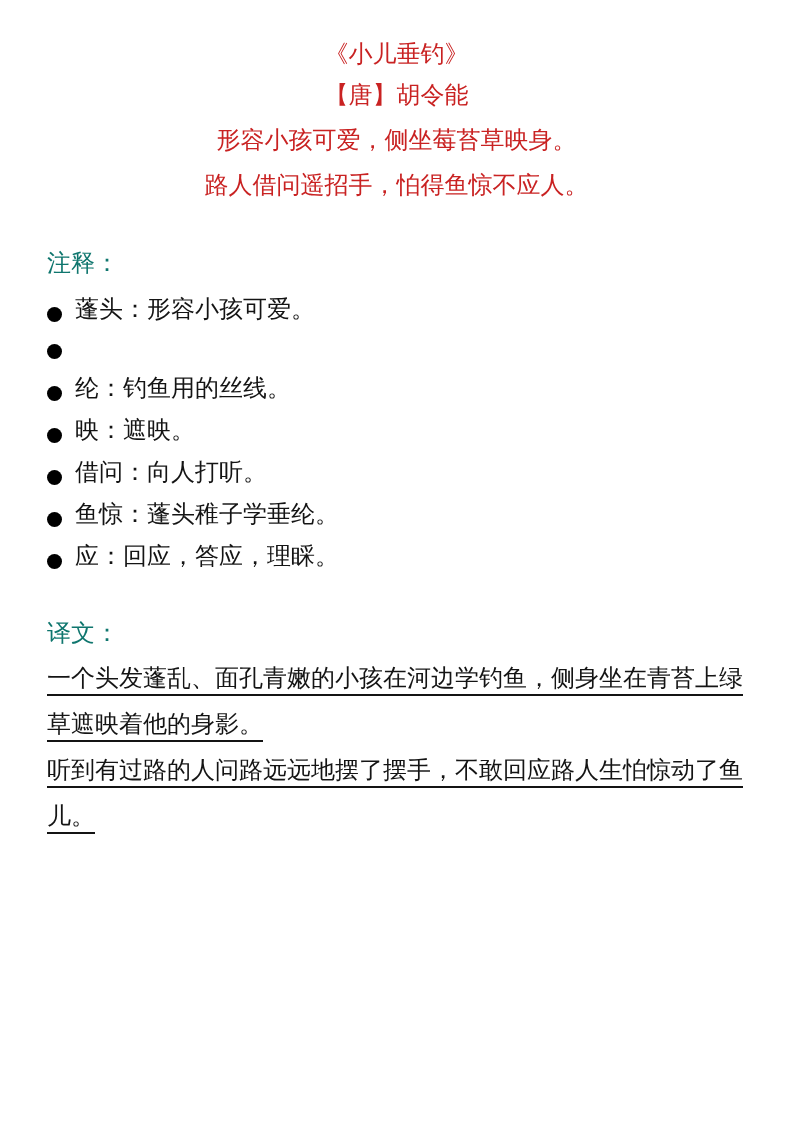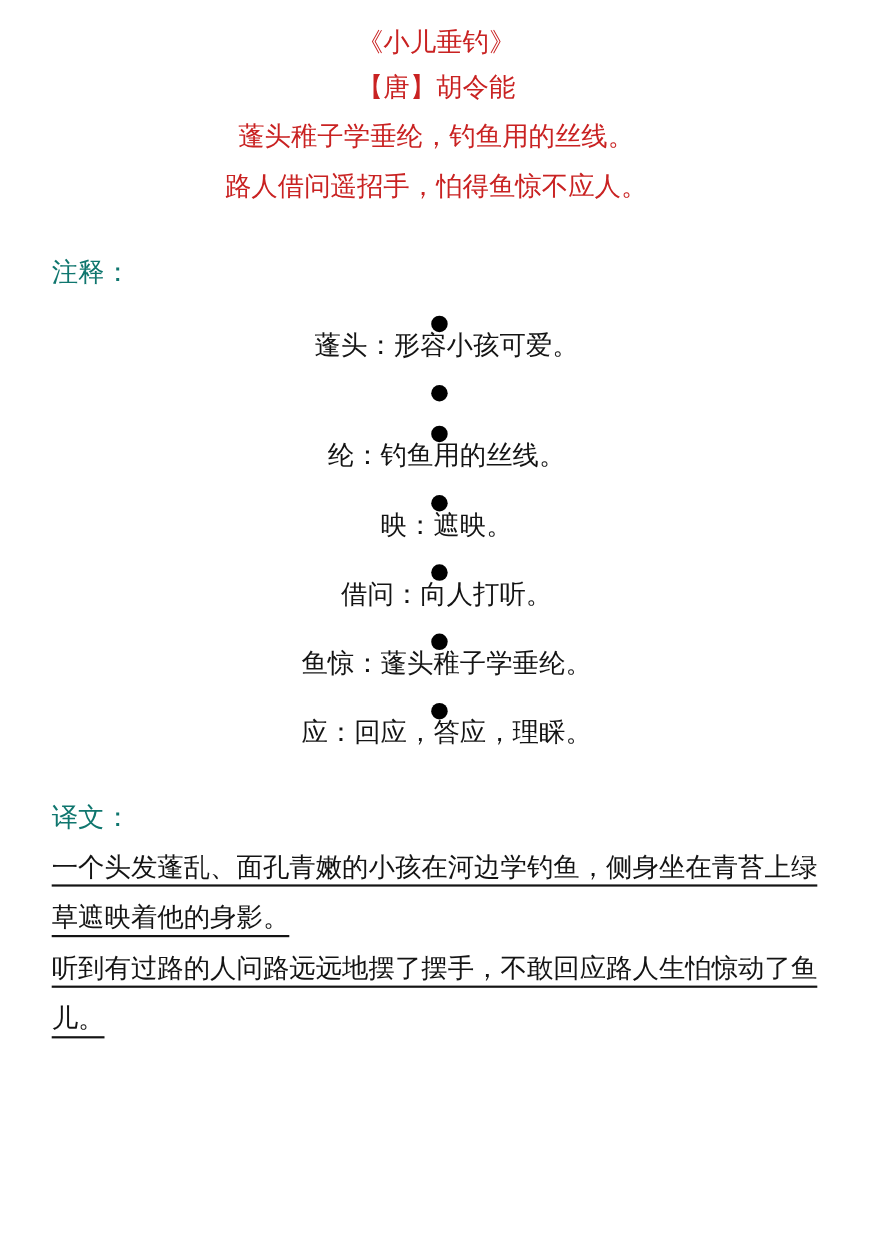--- a/index.html
+++ b/index.html
@@ -8,21 +8,21 @@
     width: 793px;
     height: 1122px;
     font-family: "Liberation Sans", sans-serif;
     color: #141414;
     overflow: hidden;
   }
   .page {
     width: 793px;
     height: 1122px;
     background: #ffffff;
-    padding-top: 26px;
+    padding-top: 41px;
   }
   
   .poem {
     text-align: center;
     color: #c92222;
     font-size: 24px;
     font-weight: 400;
   }
   .poem .poem-title {
     font-size: 24px;
@@ -51,23 +51,22 @@
   }
   .notes-section .section-heading {
     margin-top: 52px;
     margin-bottom: 20px;
   }
   .note-list {
     list-style: none;
   }
   .note-item {
     display: flex;
-    align-items: center;
+    align-items: flex-end;
     margin-bottom: 16px;
-    flex-direction: column;
   }
   .note-item .bullet {
     flex: 0 0 auto;
     width: 15px;
     height: 15px;
     border-radius: 50%;
     background: #000000;
     margin-top: 6px;
     margin-right: 13px;
   }
@@ -90,21 +89,21 @@
   }
 </style>
 </head>
 <body>
 
 <div class="page">
 
   <header class="poem">
     <h1 class="poem-title">《小儿垂钓》</h1>
     <div class="poem-author">【唐】胡令能</div>
-    <div class="poem-line">蓬头稚子学垂纶，钓鱼用的丝线。</div>
+    <div class="poem-line">形容小孩可爱，侧坐莓苔草映身。</div>
     <div class="poem-line">路人借问遥招手，怕得鱼惊不应人。</div>
   </header>
 
   <div class="content">
 
     <section class="notes-section">
       <h2 class="section-heading">注释：</h2>
       <ul class="note-list">
         <li class="note-item">
           <span class="bullet"></span>

